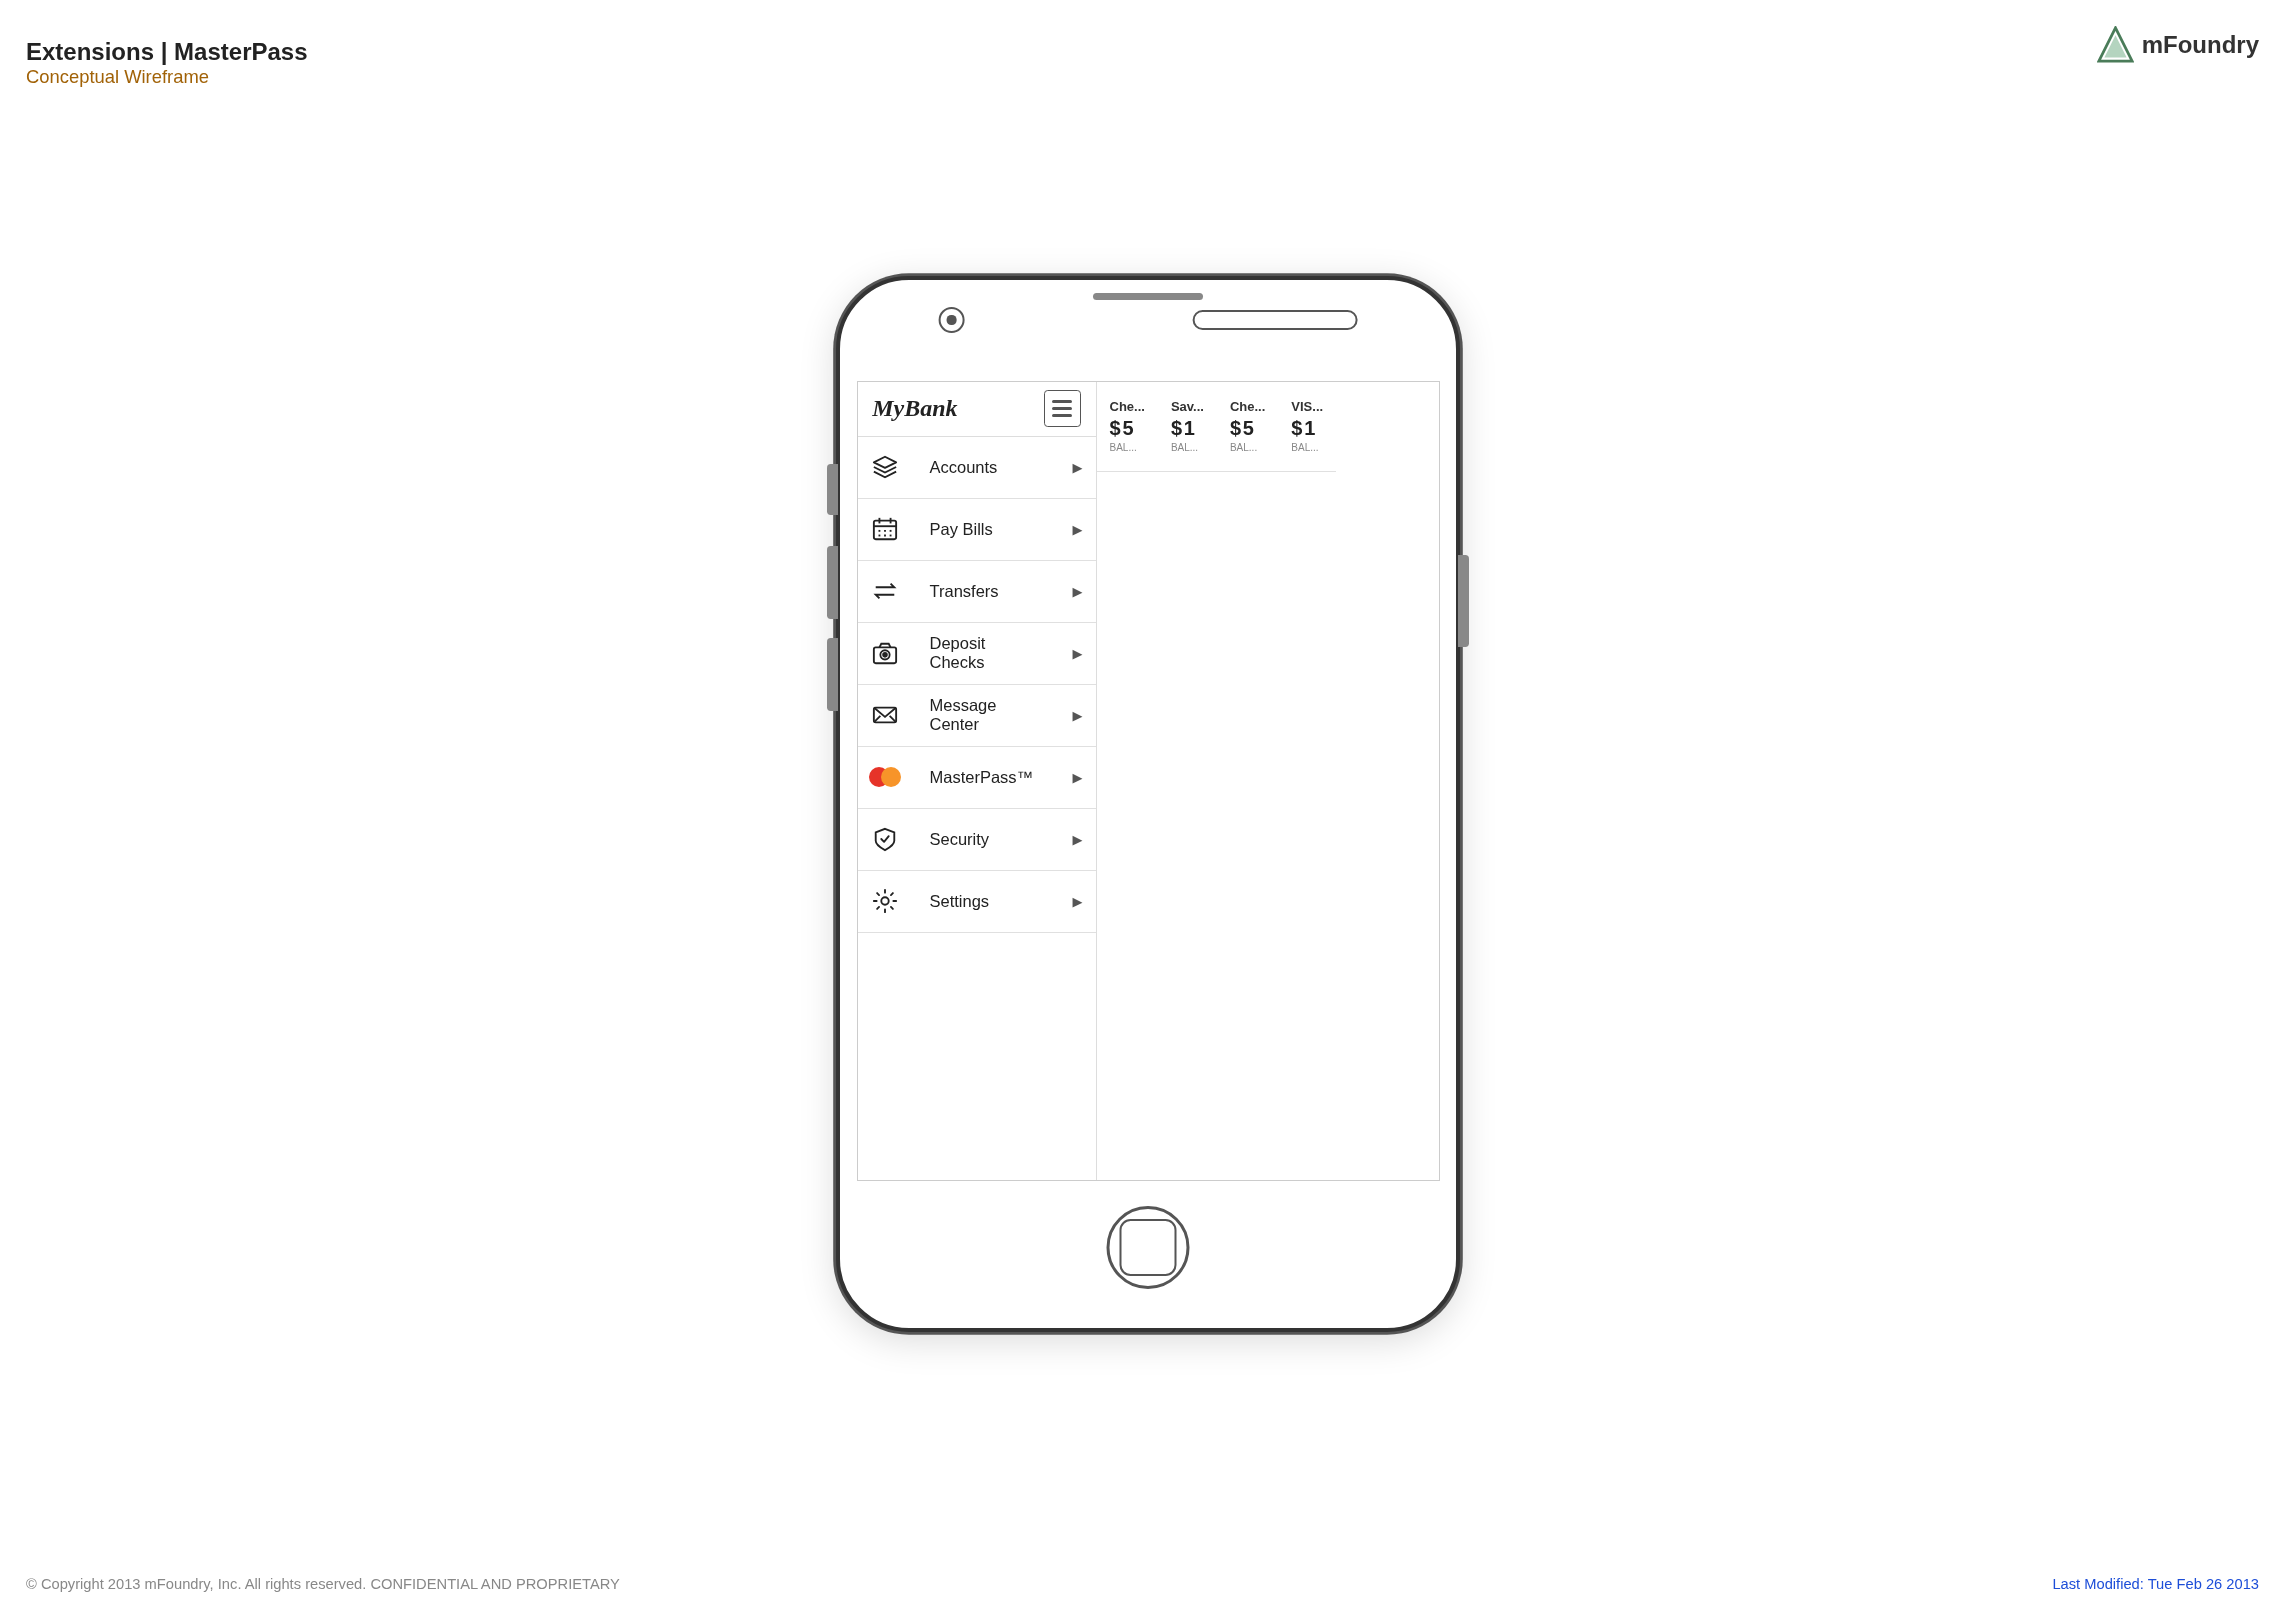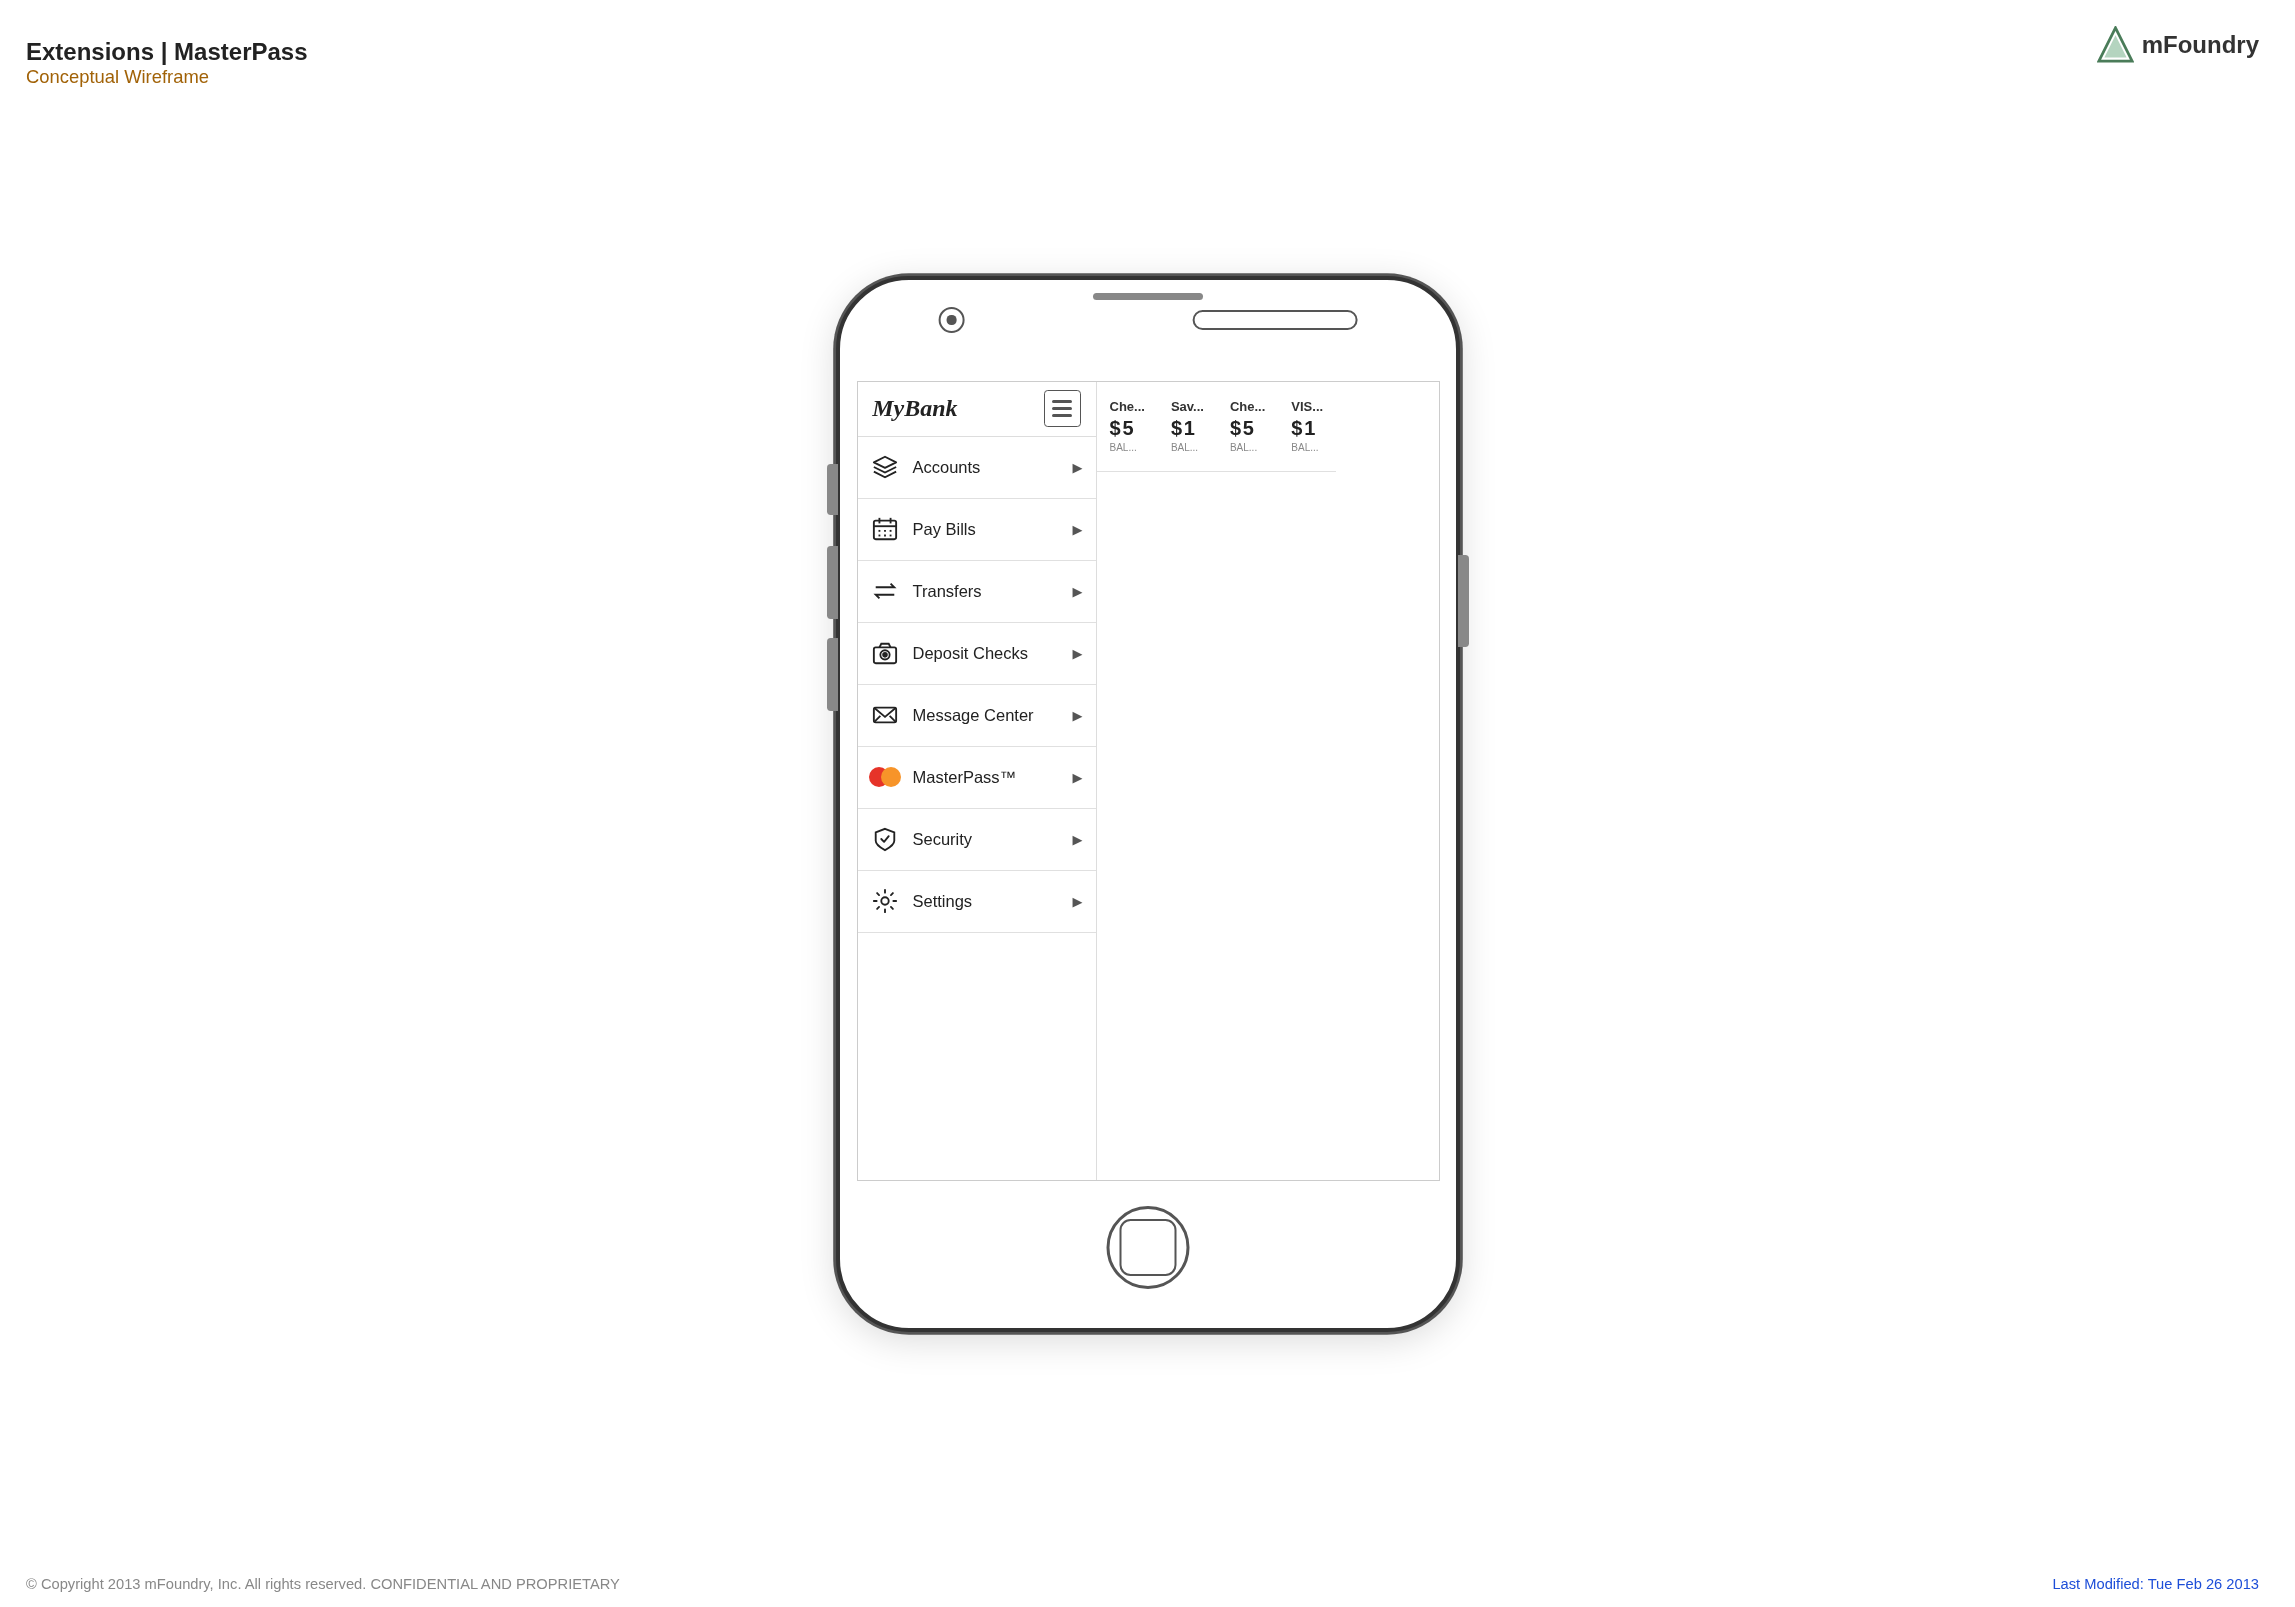--- a/index.html
+++ b/index.html
@@ -215,21 +215,21 @@
     }
 
     
     .menu-item {
       display: flex;
       align-items: center;
       padding: 0 13px;
       height: 62px;
       border-bottom: 0.9px solid #e0e0e0;
       cursor: pointer;
-      gap: 13px;
+      gap: 30px;
     }
     .menu-icon {
       width: 29px;
       height: 29px;
       display: flex;
       align-items: center;
       justify-content: center;
       flex-shrink: 0;
     }
     .menu-label {

